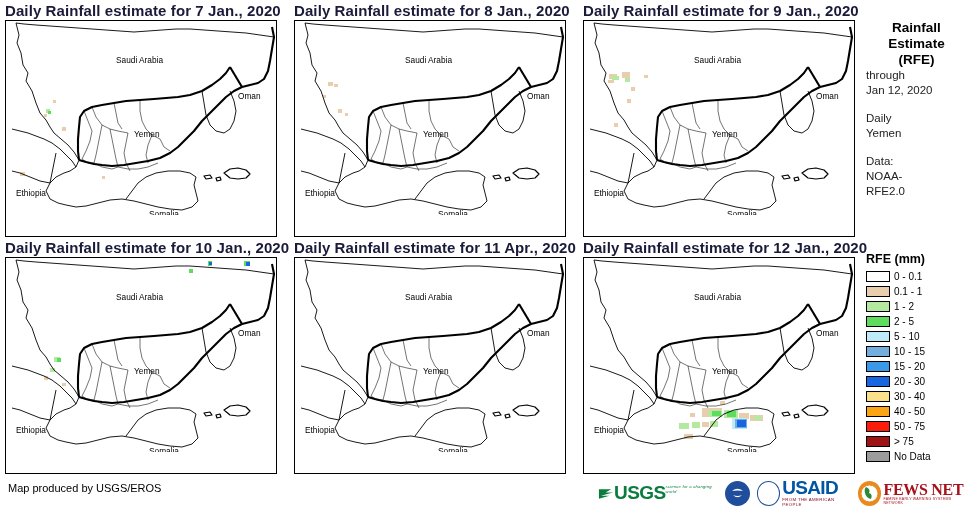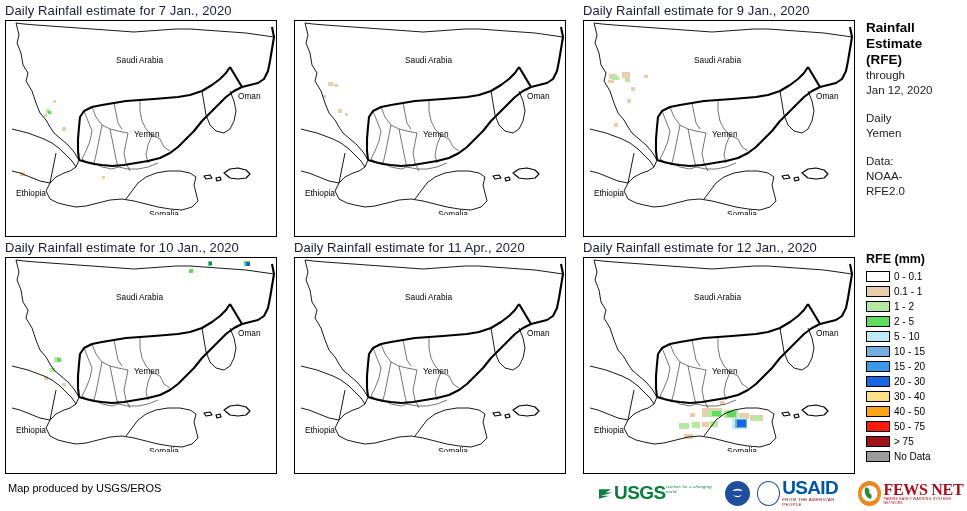--- a/index.html
+++ b/index.html
@@ -27,22 +27,22 @@
     width: 273px;
     height: 216px;
   }
   .panel.c0 { left: 5px; }
   .panel.c1 { left: 294px; }
   .panel.c2 { left: 583px; }
   .panel.r0 { top: 3px; }
   .panel.r1 { top: 240px; }
 
   .panel-title {
-    font-size: 13px;
-    font-weight: normal;
+    font-size: 15px;
+    font-weight: bold;
     color: #1a1a3a;
     letter-spacing: 0.1px;
     line-height: 15px;
     height: 16px;
     white-space: nowrap;
     font-family: "Liberation Sans", sans-serif;
   }
   .map-frame {
     position: absolute;
     left: 0;
@@ -68,20 +68,21 @@
     left: 866px;
     top: 20px;
     width: 101px;
   }
   .info-title {
     font-size: 13.5px;
     font-weight: bold;
     color: #000;
     line-height: 16px;
     font-family: "Liberation Sans", sans-serif;
+    text-align: center;
   }
   .info-sub {
     font-size: 11.5px;
     color: #222;
     line-height: 15px;
     font-family: "Liberation Sans", sans-serif;
   }
   .info-gap { height: 13px; }
 
   
@@ -244,20 +245,21 @@
           <text x="110" y="42" class="country-label">Saudi Arabia</text>
           <text x="232" y="78" class="country-label">Oman</text>
           <text x="128" y="116" class="country-label">Yemen</text>
           <text x="10" y="175" class="country-label">Ethiopia</text>
           <text x="143" y="196" class="country-label">Somalia</text>
         </svg>
       </div>
   </div>
 
   <div class="panel c1 r0">
+    <div class="panel-title">Daily Rainfall estimate for 8 Jan., 2020</div>
     <div class="map-frame">
         <svg class="map-svg" width="270" height="194">
           <rect x="33" y="61" width="5" height="4" fill="#e8ceac"></rect>
           <rect x="39" y="63" width="4" height="3" fill="#e8ceac"></rect>
           <rect x="28" y="74" width="3" height="3" fill="#e8ceac"></rect>
           <rect x="43" y="88" width="4" height="4" fill="#e8ceac"></rect>
           <rect x="50" y="92" width="3" height="3" fill="#e8ceac"></rect>
           <path d="M10,2 L13,14 L11,22 L15,32 L17,44 L22,52 L20,60 L26,70 L30,82 L34,92 L40,99 L44,106 L48,112 L55,118 L62,124 L68,131 L73,139 L70,146 L64,150 L58,152 L50,156 L44,162 L40,170 L44,178 L52,182 L60,184 L70,186 L80,185 L92,182 L104,179 L116,178 L128,180 L140,183 L152,186 L164,188 L176,189 L186,186 L192,180 L190,172 L188,164 L190,156" fill="none" stroke="#000" stroke-width="0.9" stroke-linejoin="round"></path>
           <path d="M6,108 L14,110 L22,112 L30,115 L38,118 L46,122 L54,128 L60,134 L66,140 L70,146" fill="none" stroke="#000" stroke-width="0.9" stroke-linejoin="round"></path>
           <path d="M268,16 L254,14 L240,12 L226,11 L212,10 L198,9 L184,8 L170,8 L156,9 L142,10 L128,11 L114,10 L100,9 L86,8 L72,7 L58,6 L44,5 L30,4 L18,3 L10,2" fill="none" stroke="#000" stroke-width="0.9" stroke-linejoin="round"></path>

